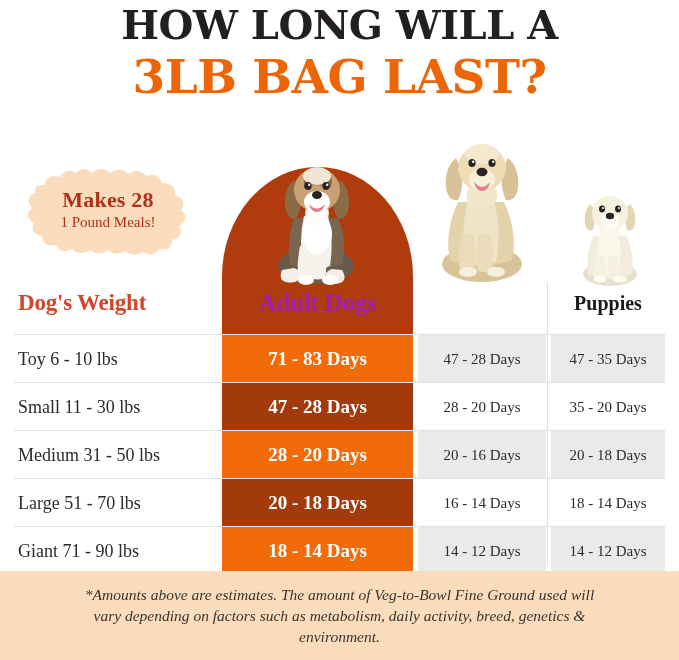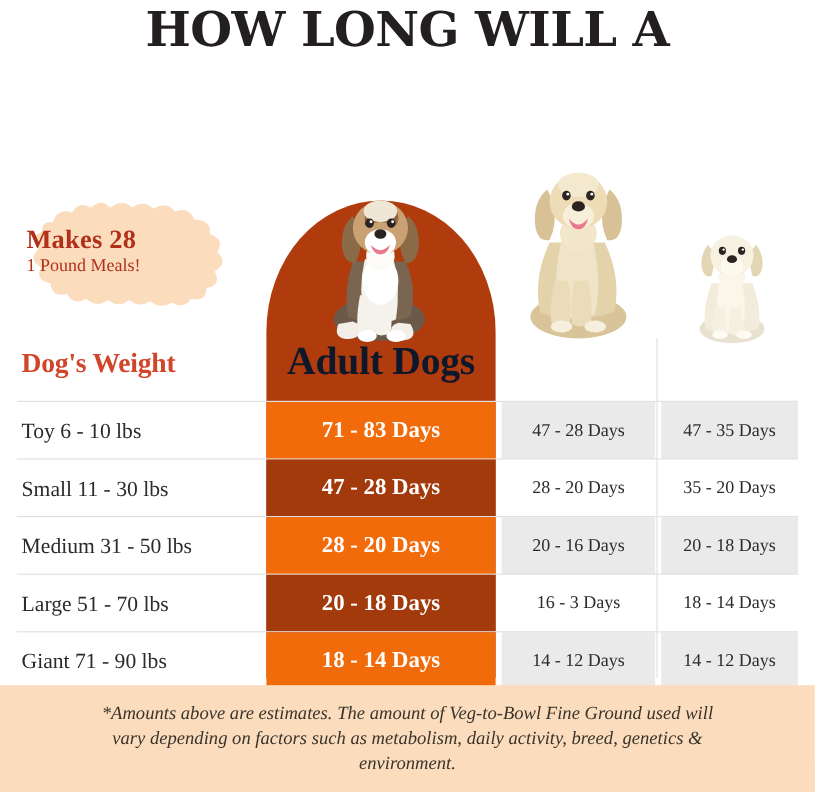--- a/index.html
+++ b/index.html
@@ -23,21 +23,21 @@
     letter-spacing:-0.5px;color:#ec6608;white-space:nowrap;margin-top:2px;
   }
 
   
   .badge{
     position:absolute;left:22px;top:163px;width:172px;height:92px;
   }
   .badge svg{position:absolute;left:0;top:0;}
   .badge-text{
     position:absolute;left:0;top:0;width:172px;height:92px;
-    display:flex;flex-direction:column;align-items:flex-start;justify-content:center;
+    display:flex;flex-direction:column;align-items:center;justify-content:center;
     color:#b0301a;text-align:center;
   }
   .badge-l1{font-size:22px;font-weight:bold;line-height:24px;letter-spacing:0.2px;}
   .badge-l2{font-size:15px;line-height:18px;margin-top:1px;}
 
   
   .arch{
     position:absolute;left:222px;top:167px;width:191px;height:398px;
     background:#b03b0d;
     border-top-left-radius:96px 110px;border-top-right-radius:96px 110px;
@@ -51,21 +51,21 @@
 
   .cell{position:absolute;top:0;height:100%;
         display:flex;align-items:center;justify-content:center;text-align:center;}
   .c-weight{left:14px;width:200px;justify-content:flex-start;padding-left:4px;}
   .c-adult {left:222px;width:191px;}
   .c-senior{left:418px;width:128px;}
   .c-puppy {left:551px;width:114px;}
 
   .weight-head{font-size:23px;color:#d1452b;font-weight:bold;letter-spacing:-0.2px;}
   .col-head{font-size:20px;color:#1a1a1a;font-weight:bold;line-height:22px;}
-  .adult-head{font-size:33px;color:#0f172a;font-weight:bold;letter-spacing:-0.2px;}
+  .adult-head{font-size:25px;color:#a21caf;font-weight:bold;letter-spacing:-0.2px;}
 
   .weight-cell{font-size:18px;color:#2b2b2b;}
   .days-cell{font-size:15px;color:#2b2b2b;}
   .adult-cell{font-size:19px;color:#ffffff;font-weight:bold;}
 
   .bg-orange{background:#f26b0a;}
   .bg-rust{background:#a33a0c;}
   .bg-gray{background:#eaeaea;}
   .bg-white{background:#ffffff;}
 
@@ -82,20 +82,21 @@
     font-size:15.5px;line-height:21px;color:#3a332c;
   }
 </style>
 </head>
 <body>
 
 <div class="page">
 
   <div class="title-wrap">
     <div class="title-1">HOW LONG WILL A</div>
+    <div class="title-2">3LB BAG LAST?</div>
   </div>
 
   <div class="badge">
     <svg width="172" height="92" viewBox="0 0 172 92">
       <path d="M22,22 Q26,10 38,14 Q44,4 54,10 Q62,2 70,10 Q80,2 88,10 Q98,3 106,11
                Q116,4 124,13 Q136,9 140,20 Q154,20 153,32 Q166,37 159,47
                Q169,56 157,63 Q163,75 150,77 Q150,89 137,86 Q132,95 121,89
                Q112,95 103,88 Q94,94 86,87 Q77,94 68,87 Q58,94 50,86
                Q39,92 34,82 Q21,85 20,73 Q7,71 12,60 Q1,53 10,45
                Q2,35 13,30 Q12,21 22,22 Z" fill="#fbddbe"></path>
@@ -192,20 +193,23 @@
 
   <div class="table">
 
     <div class="hrow">
       <div class="cell c-weight">
         <span class="weight-head">Dog's Weight</span>
       </div>
       <div class="cell c-adult">
         <span class="adult-head">Adult Dogs</span>
       </div>
+      <div class="cell c-puppy">
+        <span class="col-head">Puppies</span>
+      </div>
       <div class="rule" style="bottom:0;"></div>
     </div>
 
     <div class="row">
       <div class="cell c-weight">
         <span class="weight-cell">Toy 6 - 10 lbs</span>
       </div>
       <div class="cell c-adult bg-orange">
         <span class="adult-cell">71 - 83 Days</span>
       </div>
@@ -251,21 +255,21 @@
     </div>
 
     <div class="row">
       <div class="cell c-weight">
         <span class="weight-cell">Large 51 - 70 lbs</span>
       </div>
       <div class="cell c-adult bg-rust">
         <span class="adult-cell">20 - 18 Days</span>
       </div>
       <div class="cell c-senior bg-white">
-        <span class="days-cell">16 - 3 Days</span>
+        <span class="days-cell">16 - 14 Days</span>
       </div>
       <div class="cell c-puppy bg-white">
         <span class="days-cell">18 - 14 Days</span>
       </div>
       <div class="rule" style="bottom:0;"></div>
     </div>
 
     <div class="row">
       <div class="cell c-weight">
         <span class="weight-cell">Giant 71 - 90 lbs</span>

